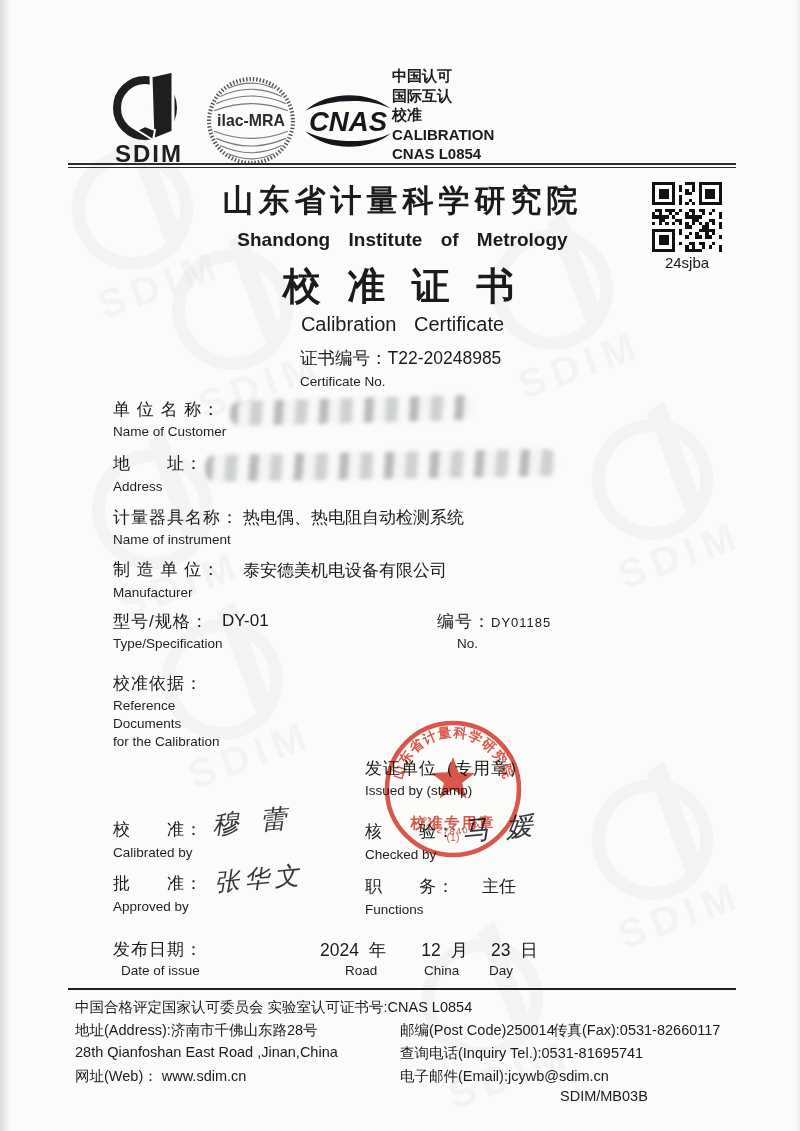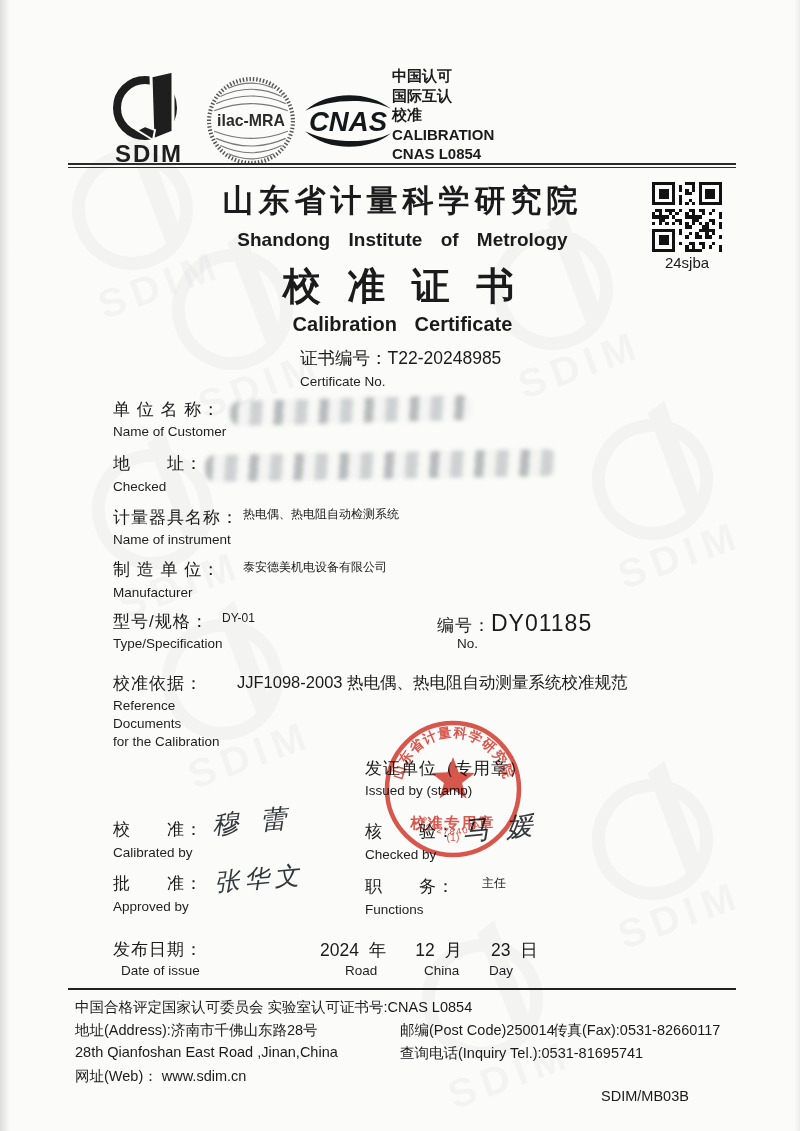--- a/index.html
+++ b/index.html
@@ -7,21 +7,21 @@
   .page{position:relative;width:800px;height:1131px;margin:0 auto;background:#fbfbf9;
         overflow:hidden;font-family:"Liberation Sans","DejaVu Sans",sans-serif;color:#1b1b1b}
   .page::before{content:'';position:absolute;left:0;top:0;bottom:0;width:10px;
         background:linear-gradient(90deg,rgba(0,0,0,.12),rgba(0,0,0,0));z-index:50;pointer-events:none}
   .page::after{content:'';position:absolute;right:0;top:0;bottom:0;width:6px;
         background:linear-gradient(270deg,rgba(0,0,0,.06),rgba(0,0,0,0));z-index:50;pointer-events:none}
   .abs{position:absolute}
   .serif{font-family:Liberation Sans, sans-serif}
   .zh-label{font-size:17px;font-weight:500;letter-spacing:1px;white-space:nowrap}
   .en-sub{font-size:13.5px;color:#1f1f1f;white-space:nowrap}
-  .value{font-size:12px;white-space:nowrap}
+  .value{font-size:17px;white-space:nowrap}
   .rule-double{height:5px;border-top:2px solid #2b2b2b;border-bottom:1px solid #2b2b2b}
   .rule-single{border-top:2px solid #222}
   .acc-line{font-size:15px;line-height:19.5px;font-weight:600}
   .center{text-align:center}
   .wm{position:absolute;opacity:.055;transform:rotate(-20deg);pointer-events:none}
   .redact{position:absolute;filter:blur(2.3px);opacity:.8;border-radius:10px;
      background:repeating-linear-gradient(95deg,rgba(85,90,96,.5) 0 9px,rgba(190,194,198,.16) 9px 21px,
        rgba(120,126,132,.42) 21px 33px,rgba(215,218,220,.12) 33px 45px);}
   .sig{position:absolute;font-family:"Liberation Serif","DejaVu Serif",serif;font-style:italic;
      color:#34373b;transform:rotate(-5deg);white-space:nowrap}
@@ -103,21 +103,21 @@
     <div class="acc-line" style="font-weight:700">CALIBRATION</div>
     <div class="acc-line" style="font-weight:700">CNAS L0854</div>
   </div>
 
 
   <div class="abs rule-double" style="left:68px;top:163px;width:668px"></div>
 
   <div class="abs center serif" style="left:75px;top:180px;width:655px;font-size:31px;font-weight:bold;letter-spacing:5px">山东省计量科学研究院</div>
   <div class="abs center serif" style="left:75px;top:261px;width:655px;font-size:38px;font-weight:900;letter-spacing:8px">校 准 证 书</div>
   <div class="abs center" style="left:75px;top:229px;width:655px;font-size:19px;font-weight:bold;word-spacing:13px">Shandong Institute of Metrology</div>
-  <div class="abs center" style="left:75px;top:313px;width:655px;font-size:20px;font-weight:bold;word-spacing:12px">Calibration Certificate</div>
+  <div class="abs center" style="left:75px;top:313px;width:655px;font-size:20px;font-weight:normal;word-spacing:12px">Calibration Certificate</div>
 
   <div class="abs serif" style="left:300px;top:346px;font-size:17.5px">
     <span>证书编号：</span><span>T22-20248985</span>
   </div>
   <div class="abs en-sub" style="left:300px;top:374px">Certificate No.</div>
 
   <svg class="abs" style="left:652px;top:182px" width="70" height="70" viewBox="0 0 21 21" shape-rendering="crispEdges">
     <rect x="0" y="0" width="21" height="21" fill="#fff"></rect>
     <g fill="#111">
       <rect x="0" y="0" width="7" height="7"></rect>
@@ -136,42 +136,41 @@
     </g>
     <path id="qr-mods" fill="#111" d="M10 0h1v1H10zM11 0h1v1H11zM12 0h1v1H12zM8 1h1v1H8zM12 1h1v1H12zM8 2h1v1H8zM10 2h1v1H10zM12 2h1v1H12zM10 3h1v1H10zM11 3h1v1H11zM8 4h1v1H8zM8 5h1v1H8zM11 5h1v1H11zM8 6h1v1H8zM10 6h1v1H10zM12 6h1v1H12zM1 8h1v1H1zM2 8h1v1H2zM4 8h1v1H4zM5 8h1v1H5zM6 8h1v1H6zM8 8h1v1H8zM11 8h1v1H11zM12 8h1v1H12zM14 8h1v1H14zM15 8h1v1H15zM18 8h1v1H18zM0 9h1v1H0zM2 9h1v1H2zM5 9h1v1H5zM7 9h1v1H7zM10 9h1v1H10zM12 9h1v1H12zM15 9h1v1H15zM17 9h1v1H17zM20 9h1v1H20zM0 10h1v1H0zM1 10h1v1H1zM2 10h1v1H2zM3 10h1v1H3zM4 10h1v1H4zM6 10h1v1H6zM10 10h1v1H10zM11 10h1v1H11zM12 10h1v1H12zM13 10h1v1H13zM14 10h1v1H14zM20 10h1v1H20zM2 11h1v1H2zM3 11h1v1H3zM7 11h1v1H7zM8 11h1v1H8zM12 11h1v1H12zM13 11h1v1H13zM17 11h1v1H17zM18 11h1v1H18zM0 12h1v1H0zM2 12h1v1H2zM4 12h1v1H4zM6 12h1v1H6zM8 12h1v1H8zM10 12h1v1H10zM12 12h1v1H12zM14 12h1v1H14zM16 12h1v1H16zM18 12h1v1H18zM20 12h1v1H20zM10 13h1v1H10zM11 13h1v1H11zM15 13h1v1H15zM16 13h1v1H16zM20 13h1v1H20zM8 14h1v1H8zM14 14h1v1H14zM15 14h1v1H15zM16 14h1v1H16zM17 14h1v1H17zM18 14h1v1H18zM8 15h1v1H8zM11 15h1v1H11zM13 15h1v1H13zM16 15h1v1H16zM18 15h1v1H18zM10 16h1v1H10zM13 16h1v1H13zM14 16h1v1H14zM16 16h1v1H16zM17 16h1v1H17zM20 16h1v1H20zM8 18h1v1H8zM11 18h1v1H11zM12 18h1v1H12zM14 18h1v1H14zM15 18h1v1H15zM18 18h1v1H18zM10 19h1v1H10zM12 19h1v1H12zM15 19h1v1H15zM17 19h1v1H17zM20 19h1v1H20zM10 20h1v1H10zM11 20h1v1H11zM12 20h1v1H12zM13 20h1v1H13zM14 20h1v1H14zM20 20h1v1H20z"></path>
   </svg>
   <div class="abs serif center" style="left:650px;top:254px;width:74px;font-size:15px">24sjba</div>
 
   <div class="abs zh-label" style="left:113px;top:398px">单 位 名 称：</div>
   <div class="abs en-sub" style="left:113px;top:424px">Name of Customer</div>
   <div class="redact" style="left:230px;top:398px;width:242px;height:25px;transform:rotate(-1.5deg)"></div>
 
   <div class="abs zh-label" style="left:113px;top:452px">地　　址：</div>
-  <div class="abs en-sub" style="left:113px;top:479px">Checked</div>
+  <div class="abs en-sub" style="left:113px;top:479px">Address</div>
   <div class="redact" style="left:205px;top:452px;width:352px;height:27px;transform:rotate(-1deg)"></div>
 
   <div class="abs zh-label" style="left:113px;top:506px">计量器具名称：</div>
   <div class="abs value serif" style="left:243px;top:506px">热电偶、热电阻自动检测系统</div>
   <div class="abs en-sub" style="left:113px;top:532px">Name of instrument</div>
 
   <div class="abs zh-label" style="left:113px;top:558px">制 造 单 位：</div>
   <div class="abs value serif" style="left:243px;top:559px">泰安德美机电设备有限公司</div>
   <div class="abs en-sub" style="left:113px;top:585px">Manufacturer</div>
 
   <div class="abs zh-label" style="left:113px;top:610px">型号/规格：</div>
   <div class="abs value serif" style="left:222px;top:611px">DY-01</div>
   <div class="abs en-sub" style="left:113px;top:636px">Type/Specification</div>
 
   <div class="abs zh-label" style="left:437px;top:610px">
-    <span>编号：</span><span class="serif" style="font-size:23px">DY01185</span>
+    <span>编号：</span><span class="serif" style="font-size:13px">DY01185</span>
   </div>
   <div class="abs en-sub" style="left:457px;top:636px">No.</div>
 
   <div class="abs zh-label" style="left:113px;top:672px">校准依据：</div>
-  <div class="abs value serif" style="left:237px;top:672px;font-size:16.5px">JJF1098-2003 热电偶、热电阻自动测量系统校准规范</div>
   <div class="abs" style="left:113px;top:697px;line-height:18px">
     <div class="en-sub">Reference</div>
     <div class="en-sub">Documents</div>
     <div class="en-sub">for the Calibration</div>
   </div>
 
   <div class="abs zh-label" style="left:365px;top:757px">发证单位（专用章）</div>
   <div class="abs en-sub" style="left:365px;top:783px">Issued by (stamp)</div>
 
   <div class="abs zh-label" style="left:113px;top:818px">校　　准：</div>
@@ -205,33 +204,34 @@
     <text font-size="9.5" fill="#d8463c" letter-spacing="1.5">
       <textPath href="#arcBot" startOffset="50%" text-anchor="middle">37027840447</textPath>
     </text>
   </svg>
 
   <div class="abs zh-label" style="left:113px;top:938px">发布日期：</div>
   <div class="abs en-sub" style="left:121px;top:963px">Date of issue</div>
   <div class="abs serif" style="left:320px;top:938px;font-size:17.5px">
     <span>2024</span>
     <span style="margin-left:5px">年</span>
-    <span style="margin-left:24px">12</span>
+    <span style="margin-left:30px">12</span>
     <span style="margin-left:5px">月</span>
-    <span style="margin-left:24px">23</span>
+    <span style="margin-left:18px">23</span>
     <span style="margin-left:5px">日</span>
   </div>
   <div class="abs en-sub" style="left:345px;top:963px">Road</div>
   <div class="abs en-sub" style="left:424px;top:963px">China</div>
   <div class="abs en-sub" style="left:489px;top:963px">Day</div>
 
   <div class="abs rule-single" style="left:68px;top:988px;width:668px"></div>
 
   <div class="abs serif footer-text" style="left:75px;top:998px">中国合格评定国家认可委员会 实验室认可证书号:CNAS L0854</div>
   <div class="abs serif footer-text" style="left:75px;top:1021px">地址(Address):济南市千佛山东路28号</div>
   <div class="abs serif footer-text" style="left:400px;top:1021px">邮编(Post Code)250014</div>
   <div class="abs serif footer-text" style="left:553px;top:1021px">传真(Fax):0531-82660117</div>
   <div class="abs serif footer-text" style="left:75px;top:1044px">28th Qianfoshan East Road ,Jinan,China</div>
   <div class="abs serif footer-text" style="left:400px;top:1044px">查询电话(Inquiry Tel.):0531-81695741</div>
   <div class="abs serif footer-text" style="left:75px;top:1067px">网址(Web)： www.sdim.cn</div>
-  <div class="abs serif footer-text" style="left:560px;top:1088px;width:170px;text-align:center">SDIM/MB03B</div>
+  <div class="abs serif footer-text" style="left:400px;top:1067px">电子邮件(Email):jcywb@sdim.cn</div>
+  <div class="abs serif footer-text" style="left:560px;top:1088px;width:170px;text-align:left">SDIM/MB03B</div>
 
 </div>
 
 </body></html>

